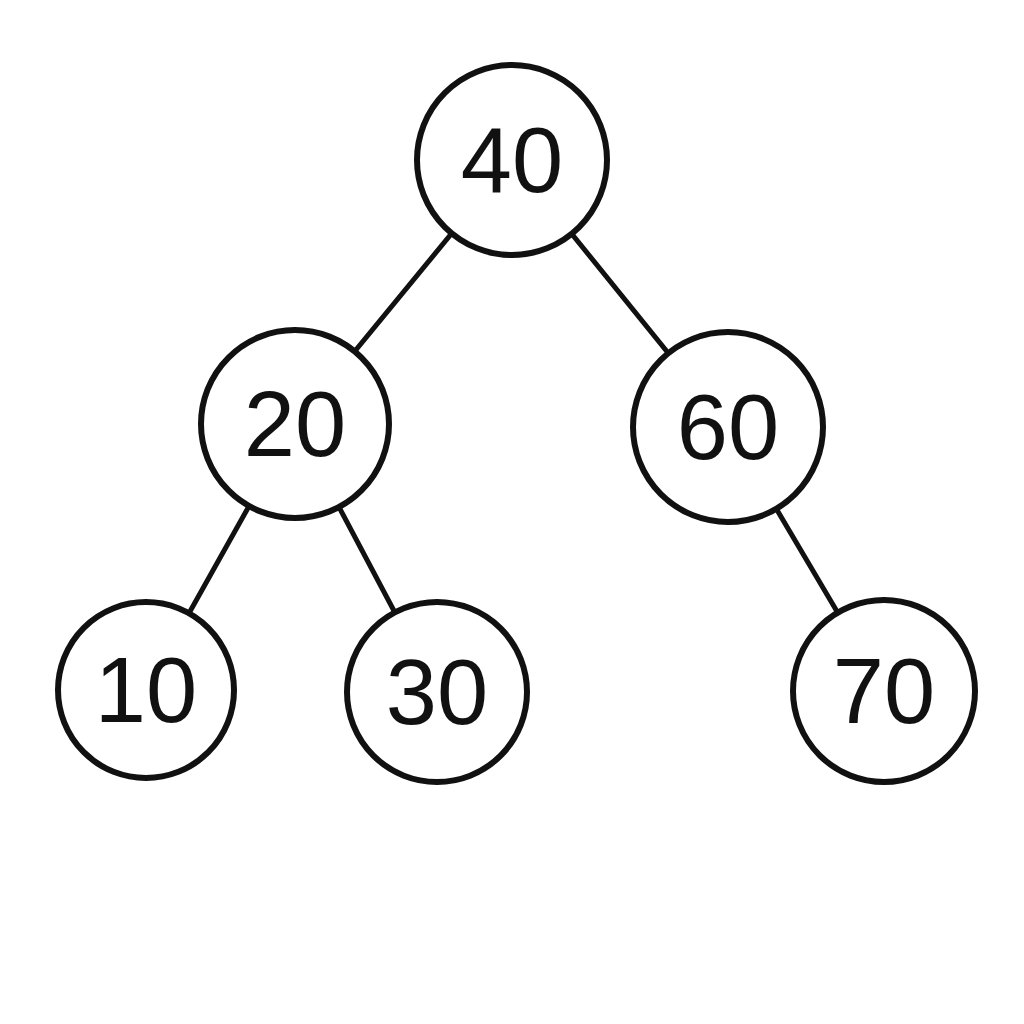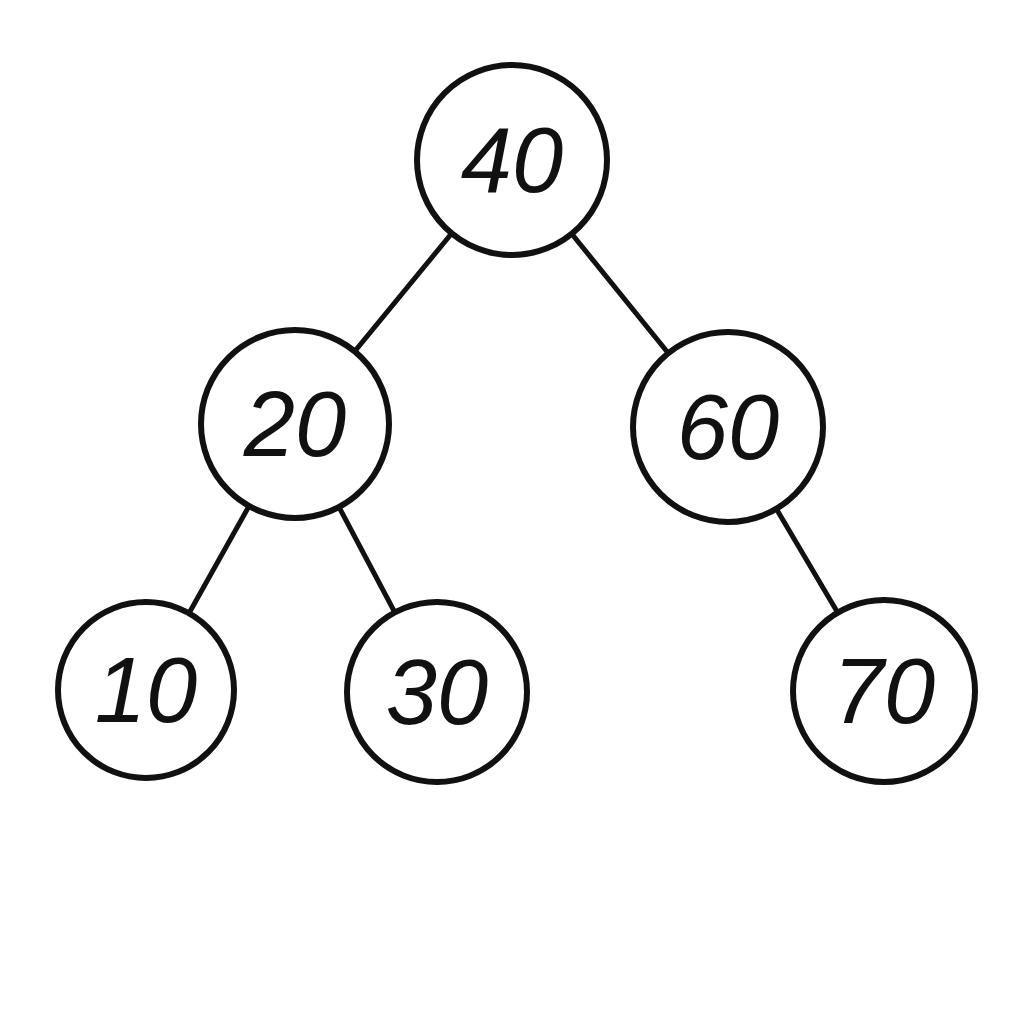--- a/index.html
+++ b/index.html
@@ -6,21 +6,20 @@
     margin: 0;
     padding: 0;
     background: #ffffff;
   }
   .canvas {
     position: relative;
     width: 1024px;
     height: 1024px;
     background: #ffffff;
     overflow: hidden;
-    font-style: italic;
   }
   svg {
     display: block;
     width: 1024px;
     height: 1024px;
   }
   .edge-line {
     stroke-linecap: round;
   }
   .node-label {

